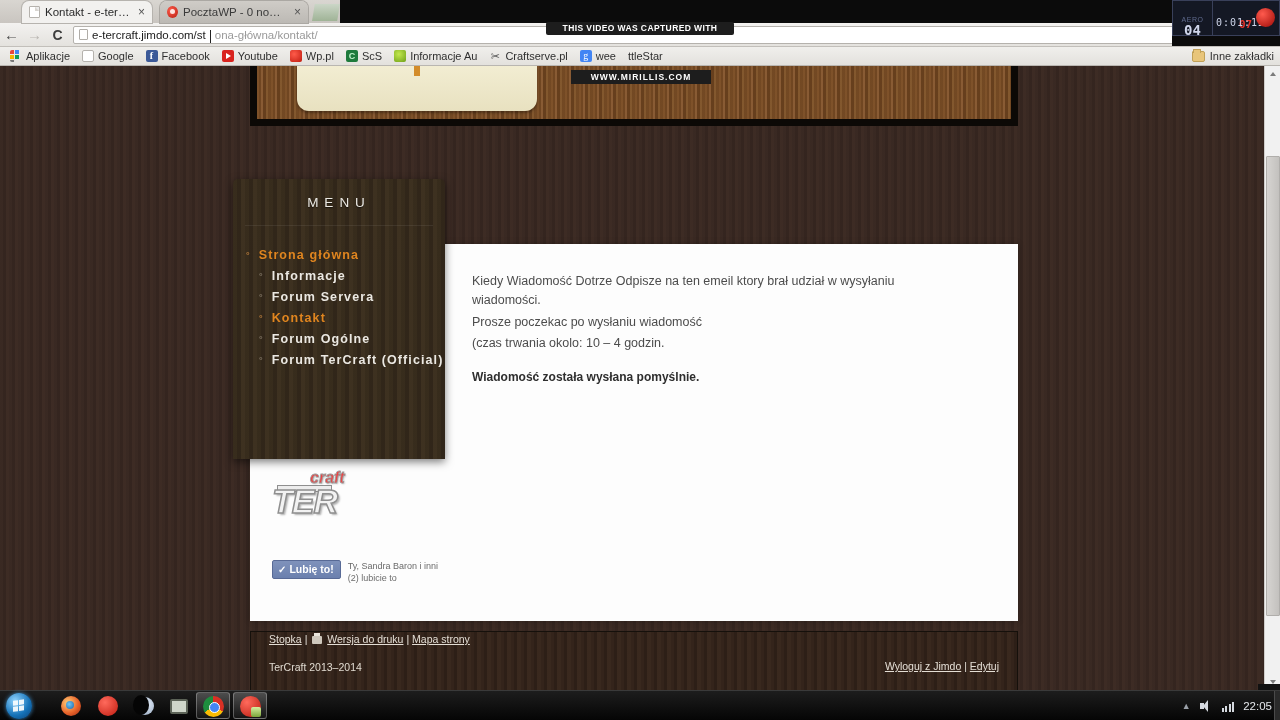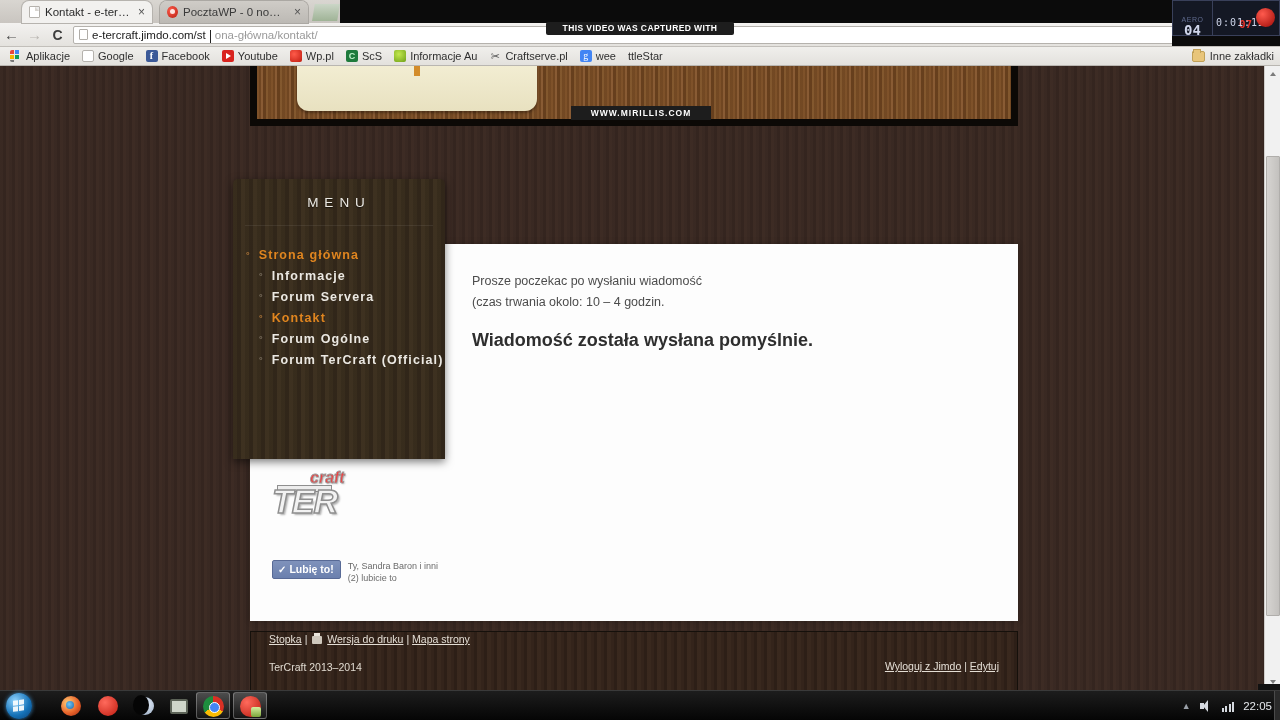--- a/index.html
+++ b/index.html
@@ -156,21 +156,21 @@
   .content-panel{
     position:absolute; left:250px; top:178px; width:768px; height:377px;
     background:#fdfdfd;
     box-shadow:0 0 6px rgba(0,0,0,.25);
   }
   .content-text{
     position:absolute; left:222px; top:28px; width:470px;
     font-size:12.5px; color:#4c4c4c; line-height:1.55;
   }
   .content-text p{ margin:0 0 2px 0;}
-  .content-text p.bold{ font-weight:bold; color:#2e2e2e; margin-top:14px; font-size:18px;}
+  .content-text p.bold{ font-weight:bold; color:#2e2e2e; margin-top:14px; font-size:12px;}
 
   
   .tc-logo{
     position:absolute; left:22px; top:224px; width:100px; height:48px;
   }
   .tc-logo .ter{
     position:absolute; left:0; top:14px;
     font-family:"Liberation Sans", sans-serif;
     font-size:34px; font-weight:bold; font-style:italic;
     letter-spacing:-1px;
@@ -269,21 +269,21 @@
     font-size:36px; font-weight:bold; letter-spacing:-1px;
     color:rgba(255,255,255,0.10);
     -webkit-text-stroke:1.6px rgba(120,120,120,.9);
     line-height:35px; text-align:center;
     font-family:"DejaVu Sans", sans-serif;
   }
   .action-url{
     position:absolute; left:25px; top:48px; width:140px; height:14px;
     background:#1d1d1d;
     color:#fff; font-size:8.5px; font-weight:bold; letter-spacing:1px;
-    text-align:center; line-height:14px;margin-top:36px;
+    text-align:center; line-height:14px;
   }
 
   
   .hud{
     position:absolute; right:0; top:0; width:108px; height:36px; z-index:60;
     background:#141824; border:1px solid #39405a;
     display:flex;
   }
   .hud-l{ width:40px; border-right:1px solid #39405a; padding:15px 2px;}
   .hud-lab{ color:#5f6a8c; font-size:7px; text-align:center; letter-spacing:.5px;}
@@ -459,20 +459,21 @@
         <div class="banner">
           <div class="banner-box">
             <div class="tick"></div>
           </div>
         </div>
       </div>
 
       <div class="content-panel">
 
         <div class="content-text">
+          <p>Kiedy Wiadomość Dotrze Odpisze na ten emeil ktory brał udział w wysyłaniu wiadomości.</p>
           <p>Prosze poczekac po wysłaniu wiadomość</p>
           <p>(czas trwania okolo: 10 – 4 godzin.</p>
           <p class="bold">Wiadomość została wysłana pomyślnie.</p>
         </div>
 
         <div class="tc-logo">
           <div class="bar"></div>
           <div class="craft">craft</div>
           <div class="ter">TER</div>
         </div>

